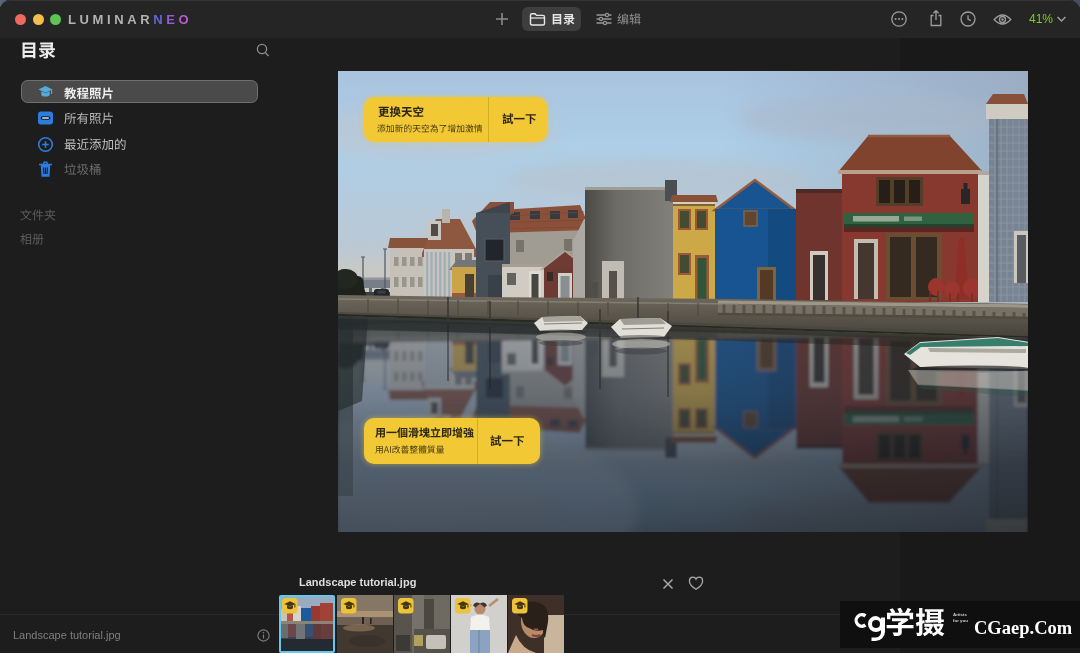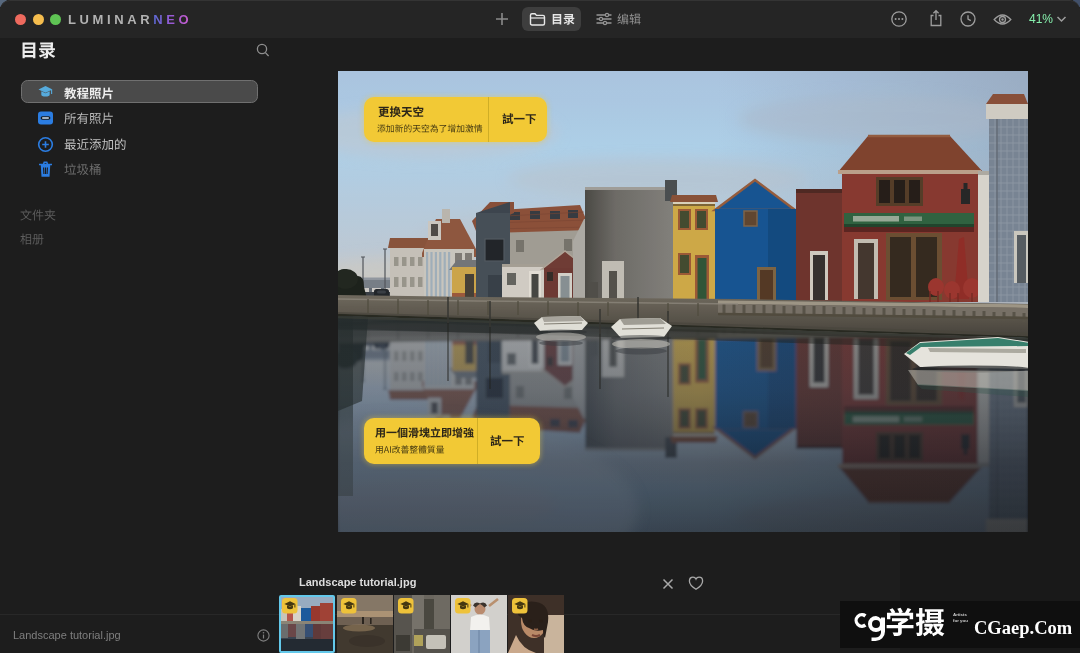--- a/index.html
+++ b/index.html
@@ -8,21 +8,21 @@
 #corner-l{background:#57687d;} #corner-r{background:#41506a;}
 #corner-l{left:0;} #corner-r{right:0;}
 #topbar{box-shadow:inset 0 1px 0 rgba(255,255,255,0.07);}
 #win{position:absolute;left:0;top:0;width:880px;height:653px;background:#1d1d1d;border-radius:10px 10px 0 0;z-index:1;padding-left:20px;}
 #topbar{position:absolute;left:0;top:0;width:1080px;height:38px;background:#252525;border-radius:10px 10px 0 0;}
 .tl{position:absolute;top:14px;width:11px;height:11px;border-radius:50%;}
 #logo{position:absolute;left:68px;top:11.5px;font-size:13px;font-weight:bold;letter-spacing:3.6px;color:#b2b2b2;}
 #logo .neo{background:linear-gradient(90deg,#5a6ad4,#9b58d4,#cf5fce);-webkit-background-clip:text;background-clip:text;color:transparent;}
 #tab-sel{position:absolute;left:522px;top:7px;width:59px;height:24px;background:#3e3e3e;border-radius:6px;}
 #tab-edit{position:absolute;left:596px;top:7px;width:60px;height:24px;}
-#zoomtxt{position:absolute;left:1029px;top:12px;font-size:12px;color:#86efac;}
+#zoomtxt{position:absolute;left:1029px;top:12px;font-size:12px;color:#84cc16;}
 #sel-row{position:absolute;left:21px;top:80px;width:237px;height:23px;background:#4a4a4a;border:1px solid #707070;border-radius:6.5px;box-sizing:border-box;}
 #strip-title{position:absolute;left:299px;top:576px;font-size:11px;font-weight:bold;color:#dedede;}
 #status-l{position:absolute;left:13px;top:629px;font-size:11px;color:#7f7f7f;}
 #divline{position:absolute;left:0;top:614px;width:840px;height:1px;background:#282828;}
 .thumb{position:absolute;top:595px;width:56px;height:58px;overflow:hidden;}
 #wm{position:absolute;left:840px;top:601px;width:240px;height:47px;background:#0e0e0e;}
 </style></head>
 <body>
 <div id="corner-l"></div>
 <div id="corner-r"></div>

